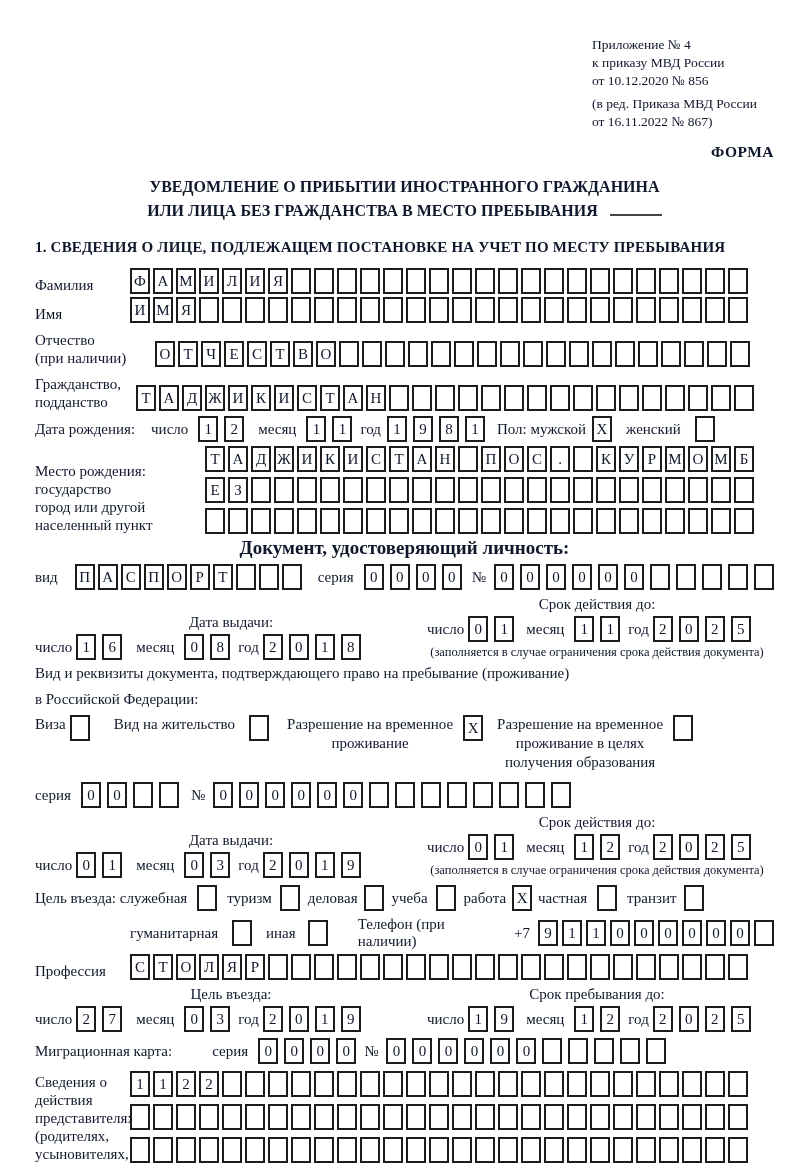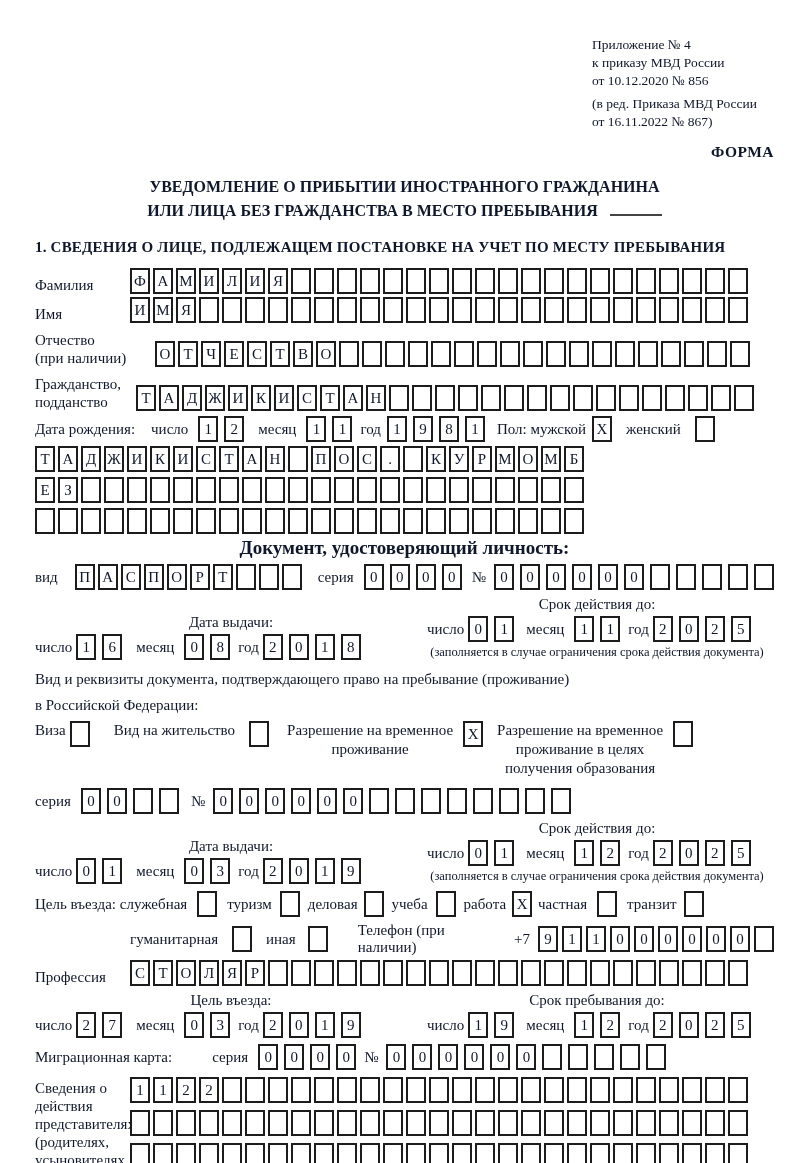--- a/index.html
+++ b/index.html
@@ -28,21 +28,21 @@
   .ml4{margin-left:4px;}.ml6{margin-left:6px;}.ml8{margin-left:8px;}.ml10{margin-left:10px;}
   .ml12{margin-left:12px;}.ml14{margin-left:14px;}.ml16{margin-left:16px;}.ml18{margin-left:18px;}
   .ml24{margin-left:24px;}.ml30{margin-left:30px;}.ml40{margin-left:40px;}
   .dochdr{text-align:center;font-weight:bold;font-size:19px;margin:3px 0 5px 0;}
   .dates{display:flex;margin-top:5px;align-items:flex-end;}
   .dgroup{width:392px;flex:0 0 auto;}
   .dgroup2{width:340px;flex:0 0 auto;}
   .dhdr{text-align:center;font-size:15px;line-height:19px;margin-bottom:2px;}
   .dline{display:flex;align-items:center;font-size:15px;}
   .dnote{font-size:12.5px;margin-top:3px;text-align:center;white-space:nowrap;}
-  .para{font-size:15px;line-height:26px;margin-top:6px;}
+  .para{font-size:15px;line-height:26px;}
   .ckrow{display:flex;align-items:flex-start;margin-top:3px;font-size:15px;line-height:19px;}
   .ckbox{margin-top:0;}
   .ck2{text-align:center;}
 </style>
 </head>
 <body>
 
 <div class="page">
 
   <div class="appendix">
@@ -226,20 +226,26 @@
       <span class="cells ml6">
           <span class="cell">X</span>
         </span>
       <span class="ml14">женский</span>
       <span class="cells ml14">
           <span class="cell"></span>
         </span>
     </div>
 
     <div class="row">
+      <span class="lbl w170">
+        <span>Место рождения:</span><br>
+        <span>государство</span><br>
+        <span>город или другой</span><br>
+        <span>населенный пункт</span>
+      </span>
       <span class="stack">
         <span class="cells">
             <span class="cell">Т</span>
             <span class="cell">А</span>
             <span class="cell">Д</span>
             <span class="cell">Ж</span>
             <span class="cell">И</span>
             <span class="cell">К</span>
             <span class="cell">И</span>
             <span class="cell">С</span>

